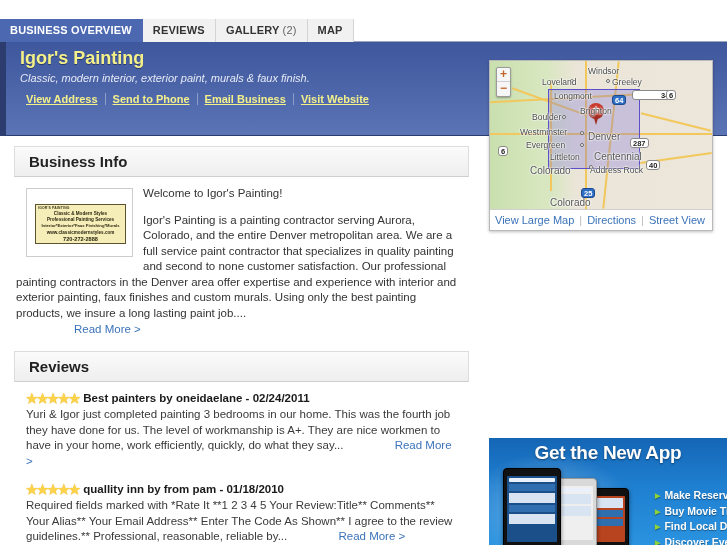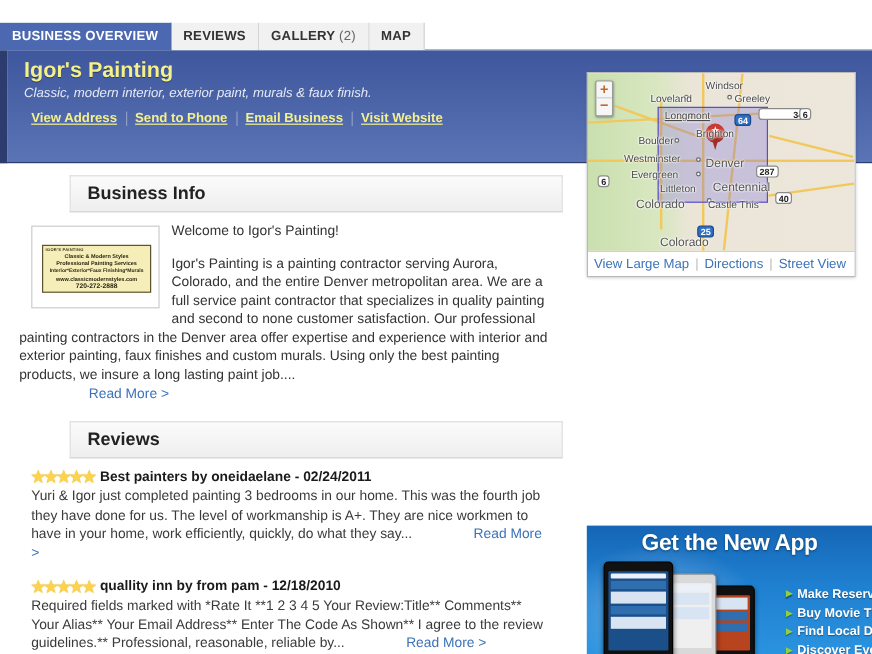--- a/index.html
+++ b/index.html
@@ -66,21 +66,21 @@
   
   .content { position: absolute; left: 0; top: 137px; width: 479px; }
 
   .panel { margin: 9px 10px 0 14px; }
   .panel-head {
     background: linear-gradient(to bottom,#fbfbfb,#eeeeee);
     border: 1px solid #dddddd;
     border-bottom: 1px solid #cfcfcf;
     height: 31px; line-height: 30px;
     padding-left: 14px;
-    font-size: 15px; font-weight: bold; color: #222; margin-left: 44px;
+    font-size: 15px; font-weight: bold; color: #222;
   }
   .panel-body { padding: 9px 2px 0 2px; }
 
   
   .bi-wrap { position: relative; }
   .bi-logo {
     float: left; width: 107px; height: 69px;
     border: 1px solid #cccccc; background: #ffffff;
     margin: 2px 10px 3px 10px;
     padding: 2px; position: relative;
@@ -321,21 +321,21 @@
 
         <div class="review">
           <div class="review-title">
             <span class="stars"><span>★</span><span>★</span><span>★</span><span>★</span><span>★</span></span><span>Best painters by oneidaelane - 02/24/2011</span>
           </div>
           <div class="review-body"><span>Yuri &amp; Igor just completed painting 3 bedrooms in our home. This was the fourth job they have done for us. The level of workmanship is A+. They are nice workmen to have in your home, work efficiently, quickly, do what they say...</span> <a class="readmore">Read More &gt;</a></div>
         </div>
 
         <div class="review">
           <div class="review-title">
-            <span class="stars"><span>★</span><span>★</span><span>★</span><span>★</span><span>★</span></span><span>quallity inn by from pam - 12/18/2010</span>
+            <span class="stars"><span>★</span><span>★</span><span>★</span><span>★</span><span>★</span></span><span>quallity inn by from pam - 01/18/2010</span>
           </div>
           <div class="review-body"><span>Required fields marked with *Rate It **1 2 3 4 5 Your Review:Title** Comments** Your Alias** Your Email Address** Enter The Code As Shown** I agree to the review guidelines.** Professional, reasonable, reliable by...</span> <a class="readmore">Read More &gt;</a></div>
         </div>
 
       </div>
     </div>
   </div>
 
   <div class="rail">
 
@@ -372,29 +372,29 @@
         </div>
 
         <div class="map-zoom">
           <div>+</div>
           <div>−</div>
         </div>
 
         <div class="map-label" style="left:52px;top:16px;">Loveland</div>
         <div class="map-label" style="left:122px;top:16px;">Greeley</div>
         <div class="map-label" style="left:98px;top:5px;">Windsor</div>
-        <div class="map-label" style="left:64px;top:30px;text-decoration:underline;">Longmont</div>
+        <div class="map-label" style="left:64px;top:30px;">Longmont</div>
         <div class="map-label" style="left:90px;top:45px;">Brighton</div>
         <div class="map-label" style="left:42px;top:51px;">Boulder</div>
         <div class="map-label" style="left:30px;top:66px;">Westminster</div>
         <div class="map-label" style="left:36px;top:79px;">Evergreen</div>
         <div class="map-label big" style="left:98px;top:70px;">Denver</div>
         <div class="map-label" style="left:60px;top:91px;">Littleton</div>
         <div class="map-label big" style="left:104px;top:90px;">Centennial</div>
-        <div class="map-label" style="left:100px;top:104px;">Castle This</div>
+        <div class="map-label" style="left:100px;top:104px;">Address Rock</div>
         <div class="map-label big" style="left:40px;top:104px;">Colorado</div>
         <div class="map-label big" style="left:60px;top:136px;">Colorado</div>
 
         <div class="shield" style="left:142px;top:29px;padding-left:28px;">34</div>
         <div class="shield" style="left:176px;top:29px;">6</div>
         <div class="shield blue" style="left:122px;top:34px;">64</div>
         <div class="shield" style="left:140px;top:77px;">287</div>
         <div class="shield" style="left:156px;top:99px;">40</div>
         <div class="shield" style="left:8px;top:85px;">6</div>
         <div class="shield blue" style="left:91px;top:127px;">25</div>

